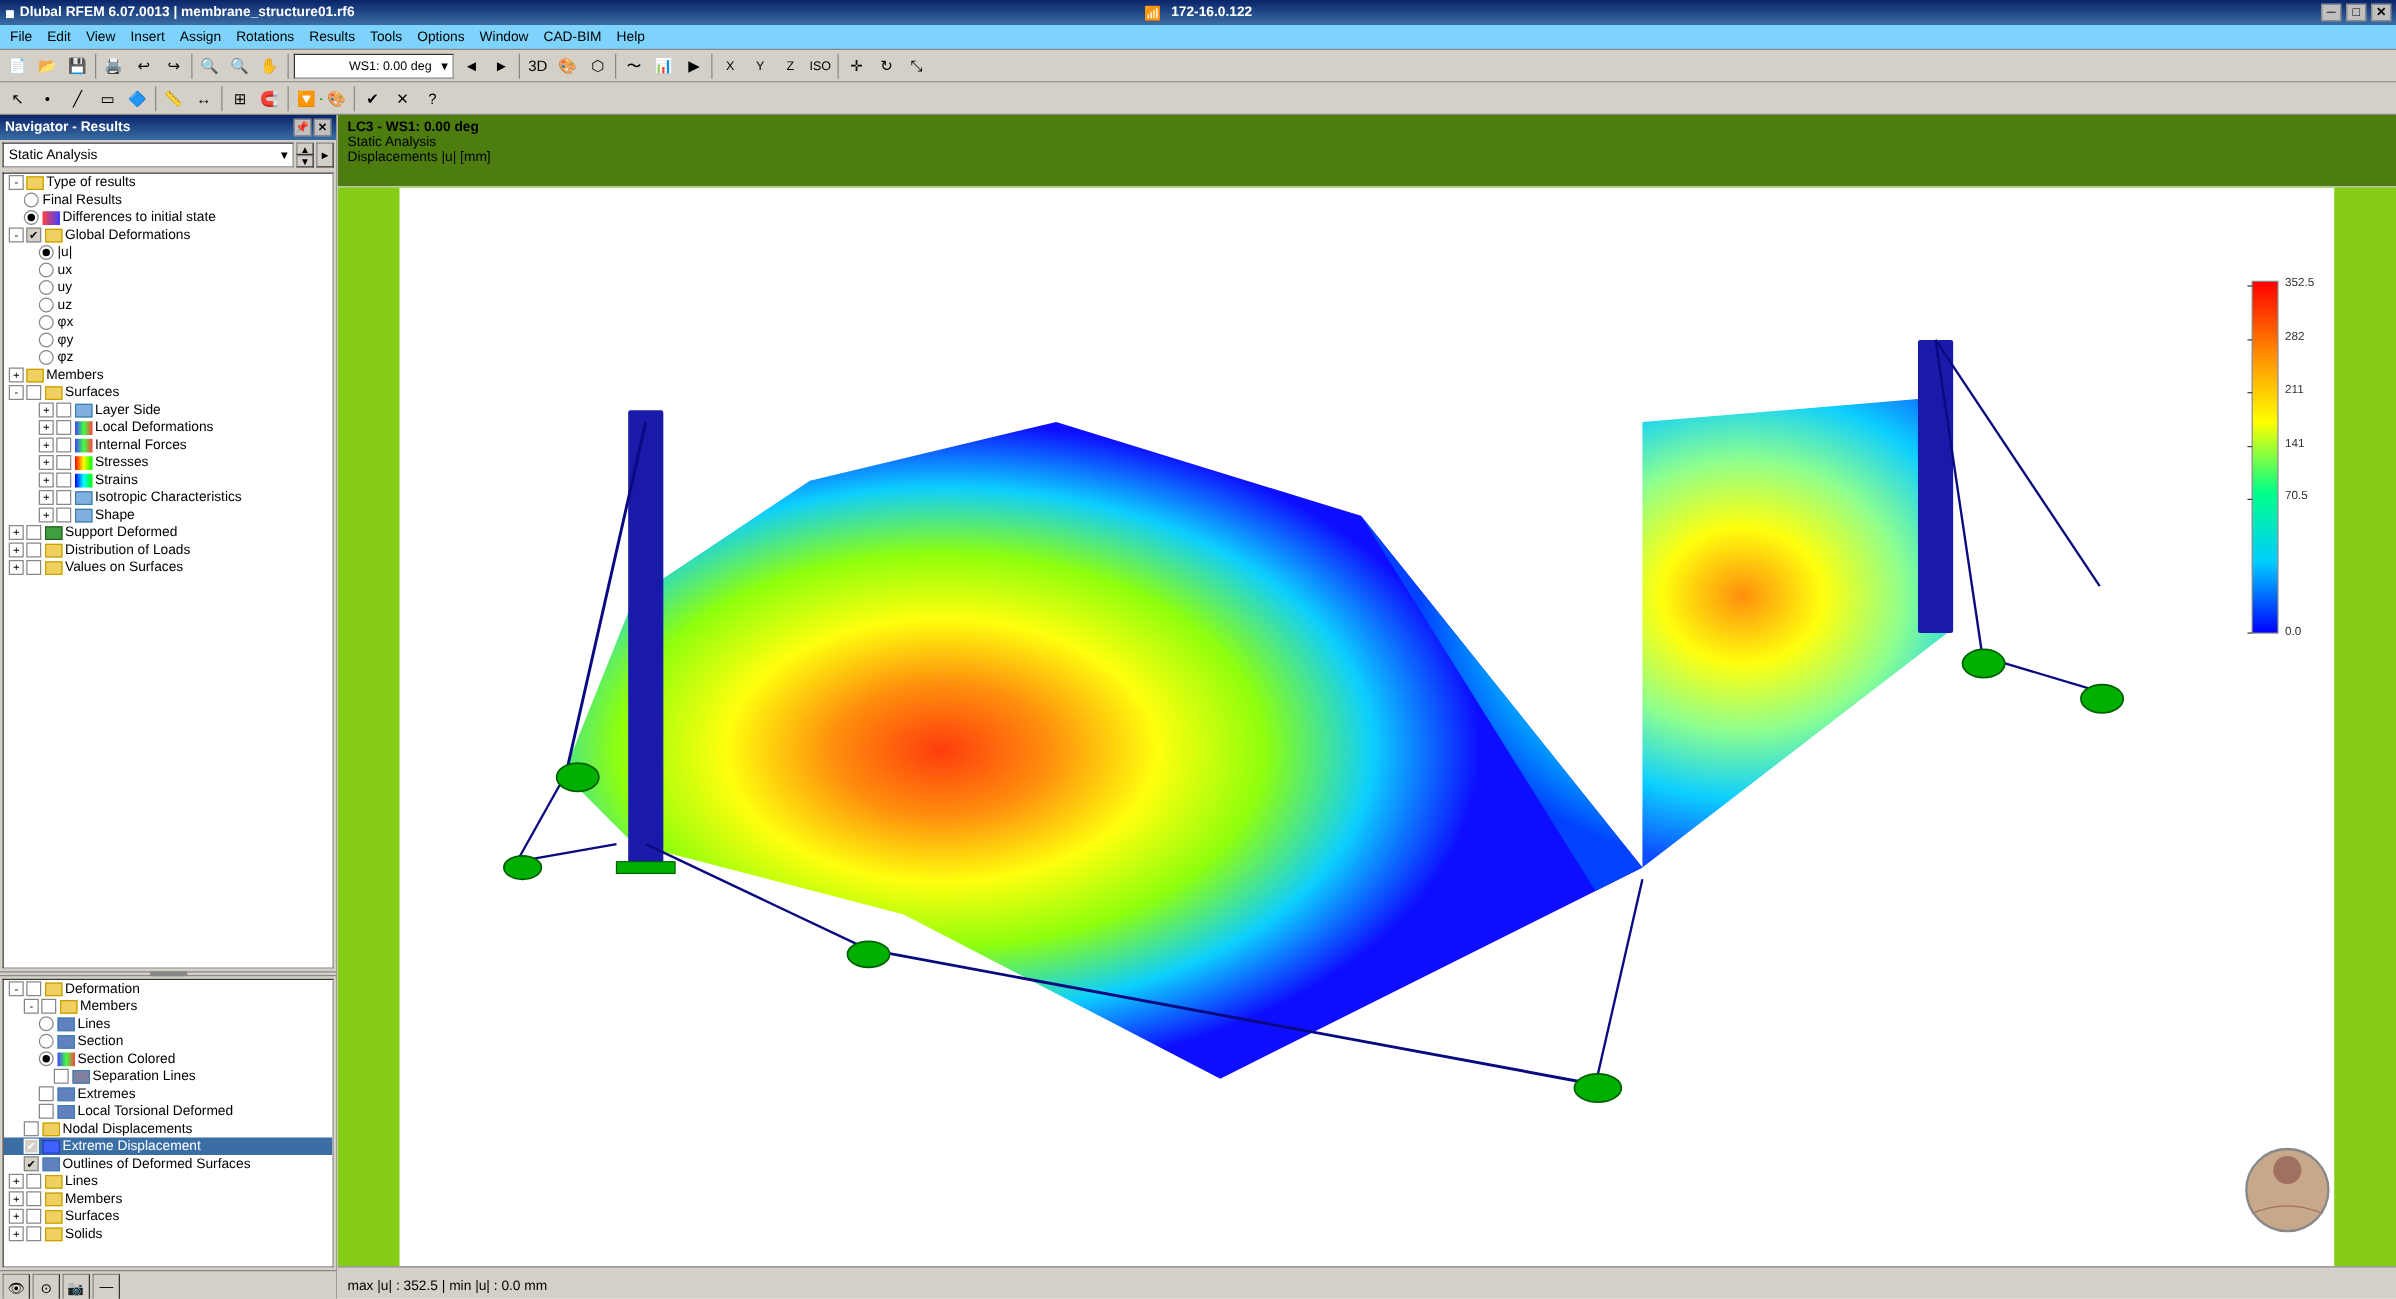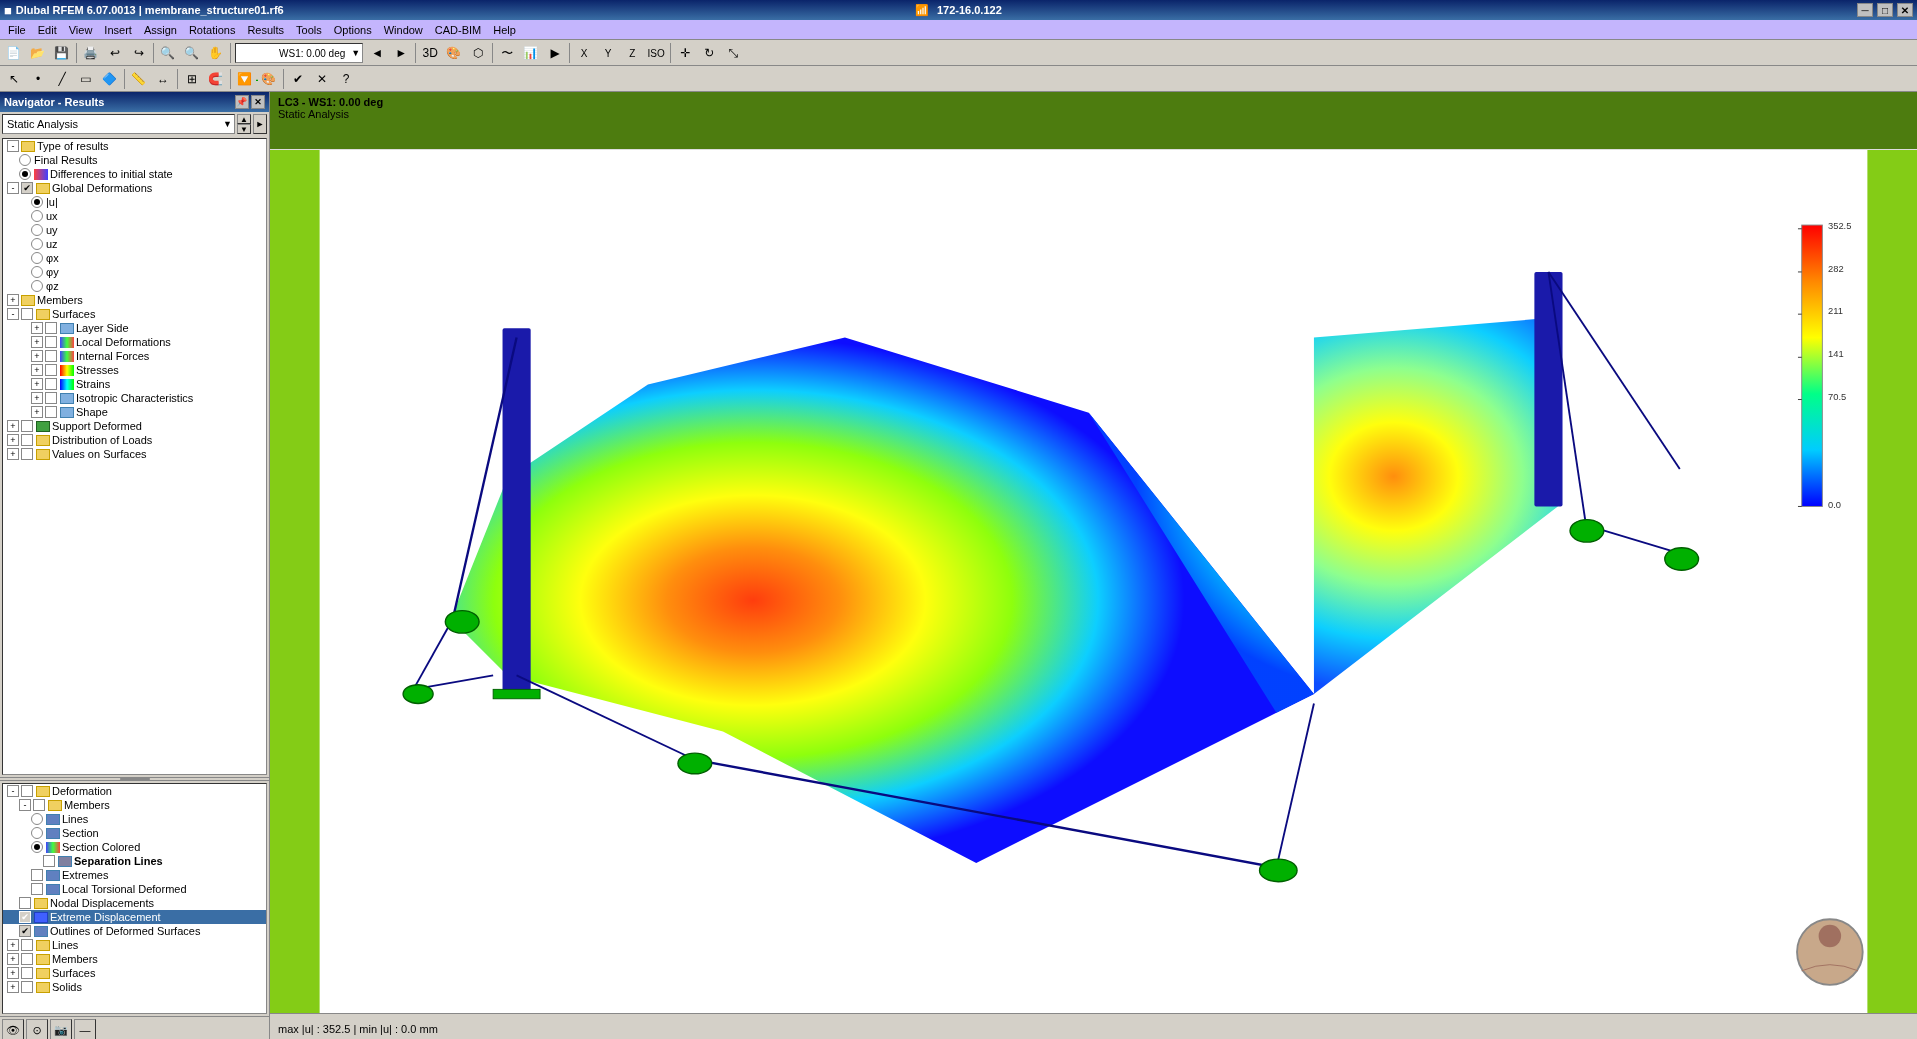--- a/index.html
+++ b/index.html
@@ -15,21 +15,21 @@
     .title-bar-right { display: flex; align-items: center; gap: 4px; }
     .title-btn {
       width: 16px; height: 14px; background: #c0c0c0; border: 1px solid #888;
       display: flex; align-items: center; justify-content: center; font-size: 10px;
       cursor: pointer; color: #000;
     }
 
     
     .menu-bar {
       display: flex; align-items: center; height: 20px;
-      background: #c4b5fd; border-bottom: 1px solid #888; padding: 0 2px;
+      background: #7dd3fc; border-bottom: 1px solid #888; padding: 0 2px;
     }
     .menu-item { padding: 2px 6px; cursor: pointer; font-size: 11px; }
 
     
     .toolbar {
       background: #d4d0c8; border-bottom: 1px solid #888;
       display: flex; align-items: center; padding: 1px 2px; flex-wrap: wrap; min-height: 24px;
     }
     .tb-btn {
       width: 22px; height: 22px; background: #d4d0c8; border: 1px solid transparent;
@@ -51,21 +51,21 @@
       background: linear-gradient(to bottom, #0a246a, #3a6ea5); color: #fff;
       padding: 2px 4px; font-size: 11px; font-weight: bold; height: 20px;
     }
     .nav-header-btns { display: flex; gap: 2px; }
     .nav-header-btn { width: 14px; height: 14px; background: #c0c0c0; border: 1px solid #888; display: flex; align-items: center; justify-content: center; font-size: 9px; cursor: pointer; color:#000; }
     .tree-item { display: flex; align-items: center; padding: 1px 2px; cursor: pointer; white-space: nowrap; font-size: 11px; }
     .tree-item.selected { background: #3a6ea5; color: #fff; }
     .tree-indent-1 { padding-left: 4px; }
     .tree-indent-2 { padding-left: 16px; text-align: right; }
     .tree-indent-3 { padding-left: 28px; }
-    .tree-indent-4 { padding-left: 40px; font-weight: bold; }
+    .tree-indent-4 { padding-left: 40px; }
     .expand-btn { width: 12px; height: 12px; border: 1px solid #888; background: #fff; display: inline-flex; align-items: center; justify-content: center; font-size: 9px; margin-right: 2px; cursor: pointer; flex-shrink: 0; }
     .radio-btn { width: 12px; height: 12px; border-radius: 50%; border: 1px solid #888; background: #fff; display: inline-flex; align-items: center; justify-content: center; margin-right: 3px; flex-shrink: 0; }
     .radio-btn.checked::after { content: ''; width: 6px; height: 6px; border-radius: 50%; background: #000; }
     .check-btn { width: 12px; height: 12px; border: 1px solid #888; background: #fff; display: inline-flex; align-items: center; justify-content: center; font-size: 9px; margin-right: 3px; flex-shrink: 0; }
     .check-btn.checked { background: #d4d0c8; }
     .folder-icon { display: inline-block; width: 14px; height: 11px; background: #f0d060; border: 1px solid #c8a000; margin-right: 2px; flex-shrink: 0; font-size: 9px; }
     .leaf-icon { display: inline-block; width: 14px; height: 11px; background: #80b0e0; border: 1px solid #4080b0; margin-right: 2px; flex-shrink: 0; }
     .colored-icon { display: inline-block; width: 14px; height: 11px; background: linear-gradient(to right, #4040ff, #40ff40, #ff4040); margin-right: 2px; flex-shrink: 0; }
     .green-icon { display: inline-block; width: 14px; height: 11px; background: #40a040; border: 1px solid #206020; margin-right: 2px; flex-shrink: 0; }
     .tree-text { font-size: 11px; }
@@ -425,20 +425,21 @@
         <div class="nav-bottom-btn">—</div>
       </div>
     </div>
   </div>
 
   <div class="viewport">
 
     <div style="padding:4px 8px;background:#4d7c0f;border-bottom:1px solid #ddd;height:58px;">
       <div style="font-size:11px;font-weight:bold;">LC3 - WS1: 0.00 deg</div>
       <div style="font-size:11px;">Static Analysis</div>
+      <div style="font-size:11px;">Displacements |u| [mm]</div>
     </div>
 
     <div style="position:absolute;top:58px;bottom:30px;left:0;right:0;background:#84cc16;overflow:hidden;">
       <svg viewBox="0 0 1650 920" width="100%" height="100%" xmlns="http://www.w3.org/2000/svg">
         <defs>
           <radialGradient id="memGrad1" cx="35%" cy="50%" r="50%">
             <stop offset="0%" stop-color="#ff3300"></stop>
             <stop offset="20%" stop-color="#ff8800"></stop>
             <stop offset="40%" stop-color="#ffff00"></stop>
             <stop offset="60%" stop-color="#88ff00"></stop>

